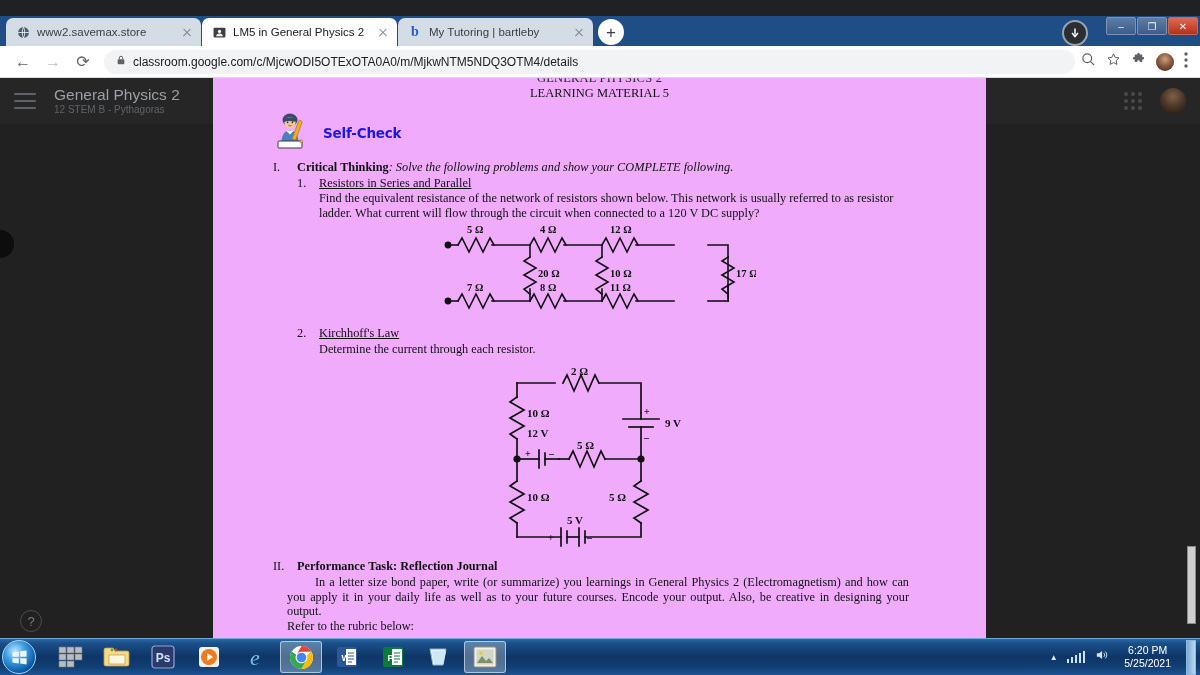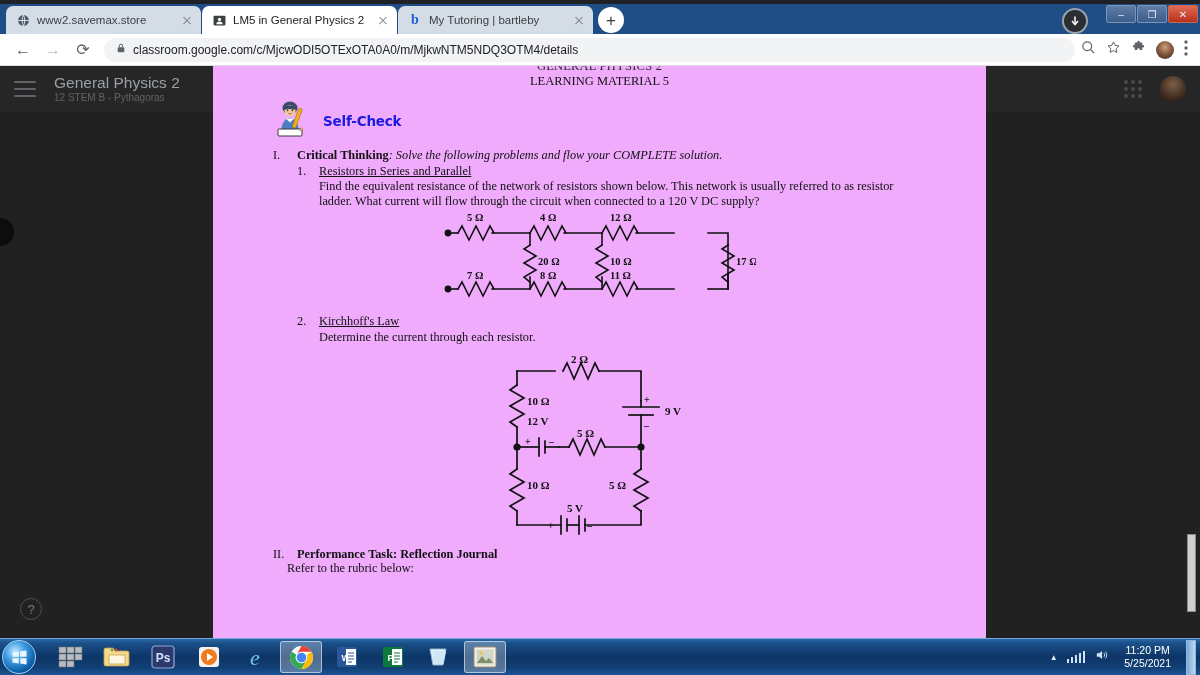--- a/index.html
+++ b/index.html
@@ -5,21 +5,21 @@
   * { box-sizing: border-box; margin: 0; padding: 0; }
   html, body {
     width: 1200px; height: 675px;
     overflow: hidden;
     font-family: "Liberation Sans", sans-serif;
     background: #202124;
   }
   .screen { position: relative; width: 1200px; height: 675px; }
 
   
-  .browser { position: absolute; left:0; top:4px; width:1200px; height:510px; background:#fff; }
+  .browser { position: absolute; left:0; top:16px; width:1200px; height:510px; background:#fff; }
 
   .tabstrip {
     position:absolute; left:0; top:0; width:1200px; height:30px;
     background:#1f4e87;
     display:flex; align-items:flex-end;
   }
   .tab {
     position:relative; height:28px; width:195px;
     display:flex; align-items:center; gap:7px;
     padding:0 6px 0 10px;
@@ -312,21 +312,21 @@
             <path d="M26.6 27.5l-1.6 3.6 3-1.9z" fill="#f6dcae" stroke="#b07c10" stroke-width=".6"></path>
           </svg>
           <span class="sc-label">Self-Check</span>
         </div>
 
         <div class="body-txt">
 
           <div class="rom">
             <span class="num">I.</span>
             <span>
-              <b>Critical Thinking</b><i>: Solve the following problems and flow your COMPLETE solution.</i>
+              <b>Critical Thinking</b><i>: Solve the following problems and show your COMPLETE following.</i>
             </span>
           </div>
 
           <div class="num-item">
             <span class="n">1.</span>
             <span style="flex:1 1 auto">
               <span class="u">Resistors in Series and Parallel</span>
               <div style="margin-top:1px">Find the equivalent resistance of the network of resistors shown below. This network is usually referred to as resistor ladder. What current will flow through the circuit when connected to a 120 V DC supply?</div>
             </span>
           </div>
@@ -450,20 +450,21 @@
                 <text x="67" y="176" font-size="10">+</text>
                 <text x="106" y="176" font-size="10">–</text>
               </g>
             </svg>
           </div>
 
           <div class="rom sec2">
             <span class="num">II.</span>
             <span><b>Performance Task: Reflection Journal</b></span>
           </div>
+          <div class="just indent-p" style="margin-left:14px;margin-top:2px;width:622px">In a letter size bond paper, write (or summarize) you learnings in General Physics 2 (Electromagnetism) and how can you apply it in your daily life as well as to your future courses. Encode your output. Also, be creative in designing your output.</div>
           <div style="margin-left:14px;">Refer to the rubric below:</div>
         </div>
       </div>
     </div>
   </div>
 
   <div class="taskbar">
     <div class="startorb">
       <svg width="17" height="17" viewBox="0 0 24 24">
           <path d="M2 5l9-1.6V11H2zM13 3.1L22 2v9h-9zM2 13h9v7.6L2 19zM13 13h9v9l-9-1.4z" fill="#eaf6ff"></path>
@@ -566,20 +567,20 @@
           <i style="height:10px"></i>
           <i style="height:12px"></i>
       </span>
       <span>
         <svg width="15" height="14" viewBox="0 0 24 24">
             <path d="M4 9h4l5-4v14l-5-4H4z" fill="#cfe2f5"></path>
             <path d="M16 8.5a5 5 0 010 7M18.5 6a8.5 8.5 0 010 12" stroke="#cfe2f5" stroke-width="1.6" fill="none"></path>
           </svg>
       </span>
       <span class="clock">
-        <div>11:20 PM</div>
+        <div>6:20 PM</div>
         <div>5/25/2021</div>
       </span>
       <span class="showdesk"></span>
     </div>
   </div>
 
 </div>
 
 </body></html>

